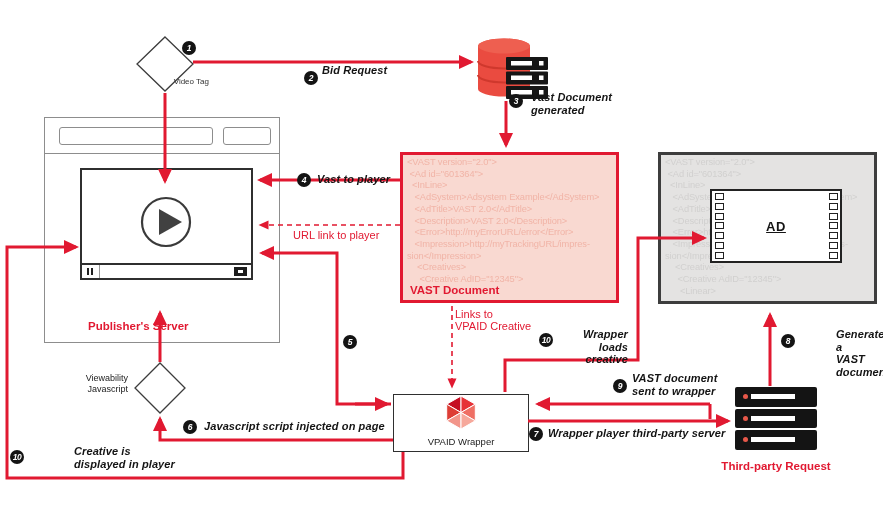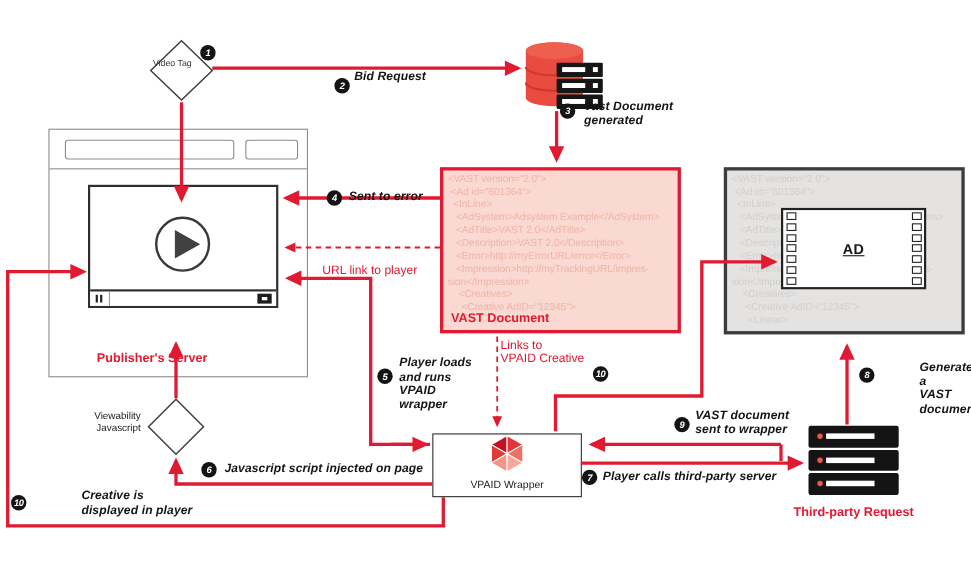--- a/index.html
+++ b/index.html
@@ -51,21 +51,21 @@
              font:700 13px "Liberation Sans",sans-serif;color:#141414;letter-spacing:.5px;text-decoration:underline;}
   
   #vpaid{left:393px;top:394px;width:136px;height:58px;border:1.5px solid #2f2f2f;background:#fff;z-index:2;}
   #vpaid-label{position:absolute;left:0;right:0;bottom:4px;text-align:center;
                font:400 9.5px "Liberation Sans",sans-serif;color:#222;}
   
   .srv{left:735px;width:82px;height:19.5px;background:#141414;border-radius:2px;z-index:2;}
   .srv .dot{position:absolute;left:8px;top:7px;width:5px;height:5px;border-radius:50%;background:#e8584a;}
   .srv .bar{position:absolute;left:16px;top:7px;width:44px;height:5px;background:#fff;}
   
-  #videotag-label{left:139px;top:53px;width:70px;text-align:left;
+  #videotag-label{left:139px;top:77px;width:70px;text-align:right;
                   font:400 8px "Liberation Sans",sans-serif;color:#333;z-index:6;}
   #viewability-label{left:72px;top:373px;width:56px;text-align:right;
                      font:400 9px/11px "Liberation Sans",sans-serif;color:#222;white-space:pre-line;}
 </style>
 </head>
 <body>
 
 <div id="stage">
 
   <div id="browser" class="abs box">
@@ -227,31 +227,29 @@
   <div class="abs badge" style="left:183px;top:420px;">6</div>
   <div class="abs badge" style="left:529px;top:427px;">7</div>
   <div class="abs badge" style="left:781px;top:334px;">8</div>
   <div class="abs badge" style="left:613px;top:379px;">9</div>
   <div class="abs badge" style="left:539px;top:333px;">10</div>
   <div class="abs badge" style="left:10px;top:450px;">10</div>
 
   <div class="abs txt step-label" style="left:322px;top:64px;">Bid Request</div>
   <div class="abs txt step-label" style="left:531px;top:91px;">Vast Document
 generated</div>
-  <div class="abs txt step-label" style="left:317px;top:173px;">Sent to error</div>
-  <div class="abs txt step-label" style="left:363px;top:324px;">Player loads
-and runs
-VPAID
-wrapper</div>
+  <div class="abs txt step-label" style="left:317px;top:173px;">Vast to player</div>
   <div class="abs txt step-label" style="left:204px;top:420px;">Javascript script injected on page</div>
-  <div class="abs txt step-label" style="left:548px;top:427px;">Player calls third-party server</div>
+  <div class="abs txt step-label" style="left:548px;top:427px;">Wrapper player third-party server</div>
   <div class="abs txt step-label" style="left:803px;top:328px;margin-left:33px;">Generates a
 VAST document</div>
   <div class="abs txt step-label" style="left:632px;top:372px;">VAST document
 sent to wrapper</div>
+  <div class="abs txt step-label right" style="left:558px;top:328px;width:70px;">Wrapper loads
+creative</div>
   <div class="abs txt step-label" style="left:30px;top:445px;margin-left:44px;">Creative is
 displayed in player</div>
 
-  <div class="abs txt red-note" style="left:293px;top:240px;">URL link to player</div>
+  <div class="abs txt red-note" style="left:293px;top:229px;">URL link to player</div>
   <div class="abs txt red-note" style="left:455px;top:308px;">Links to
 VPAID Creative</div>
 
 </div>
 
 </body></html>

